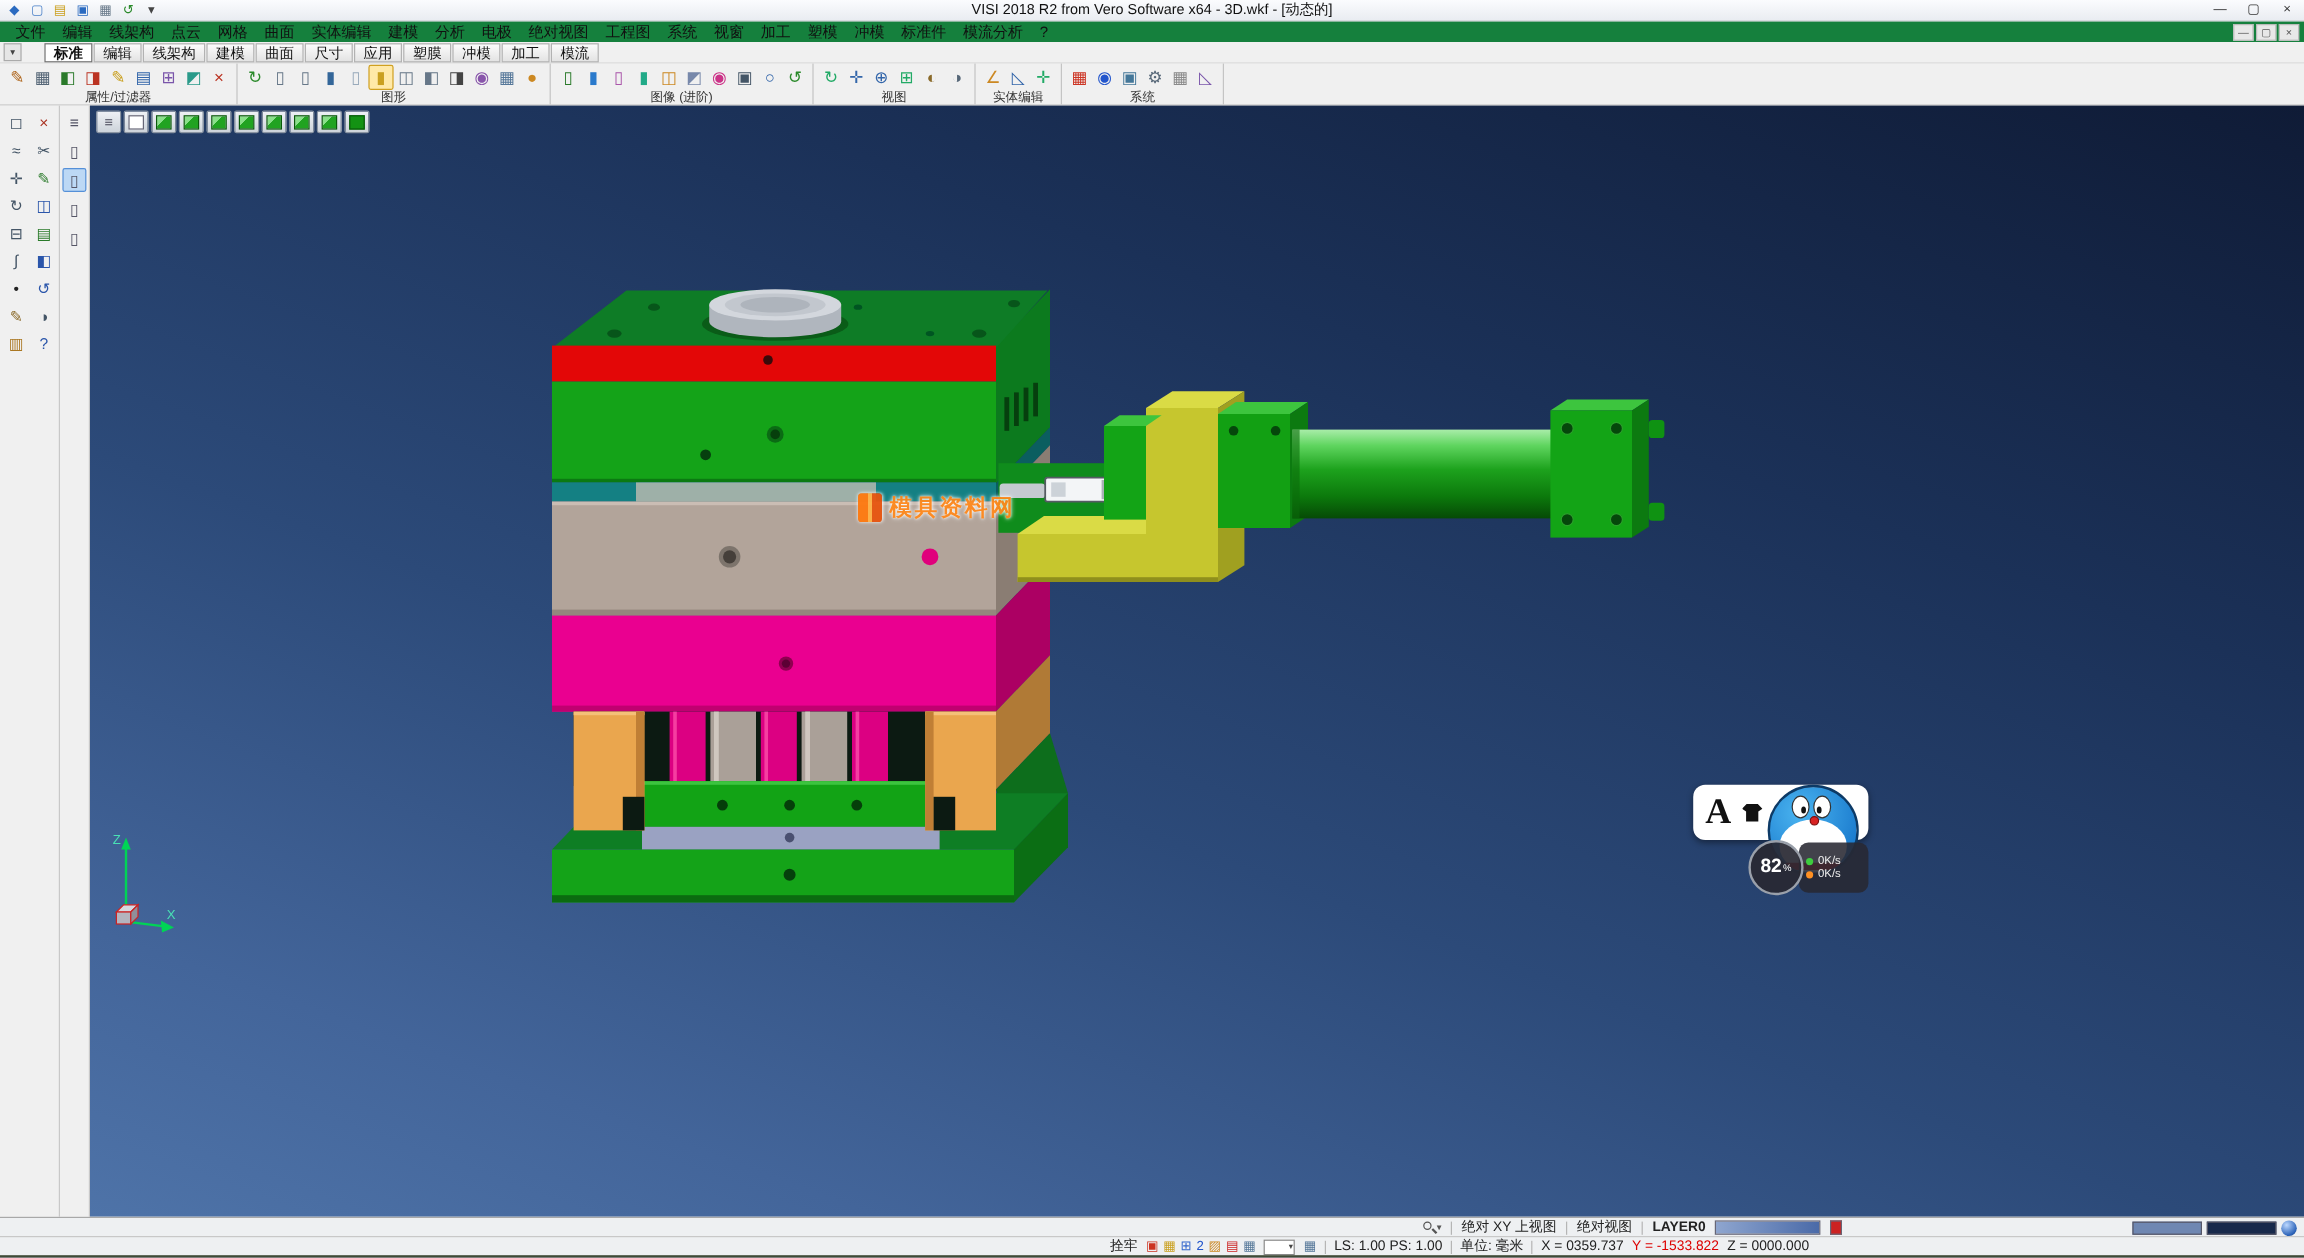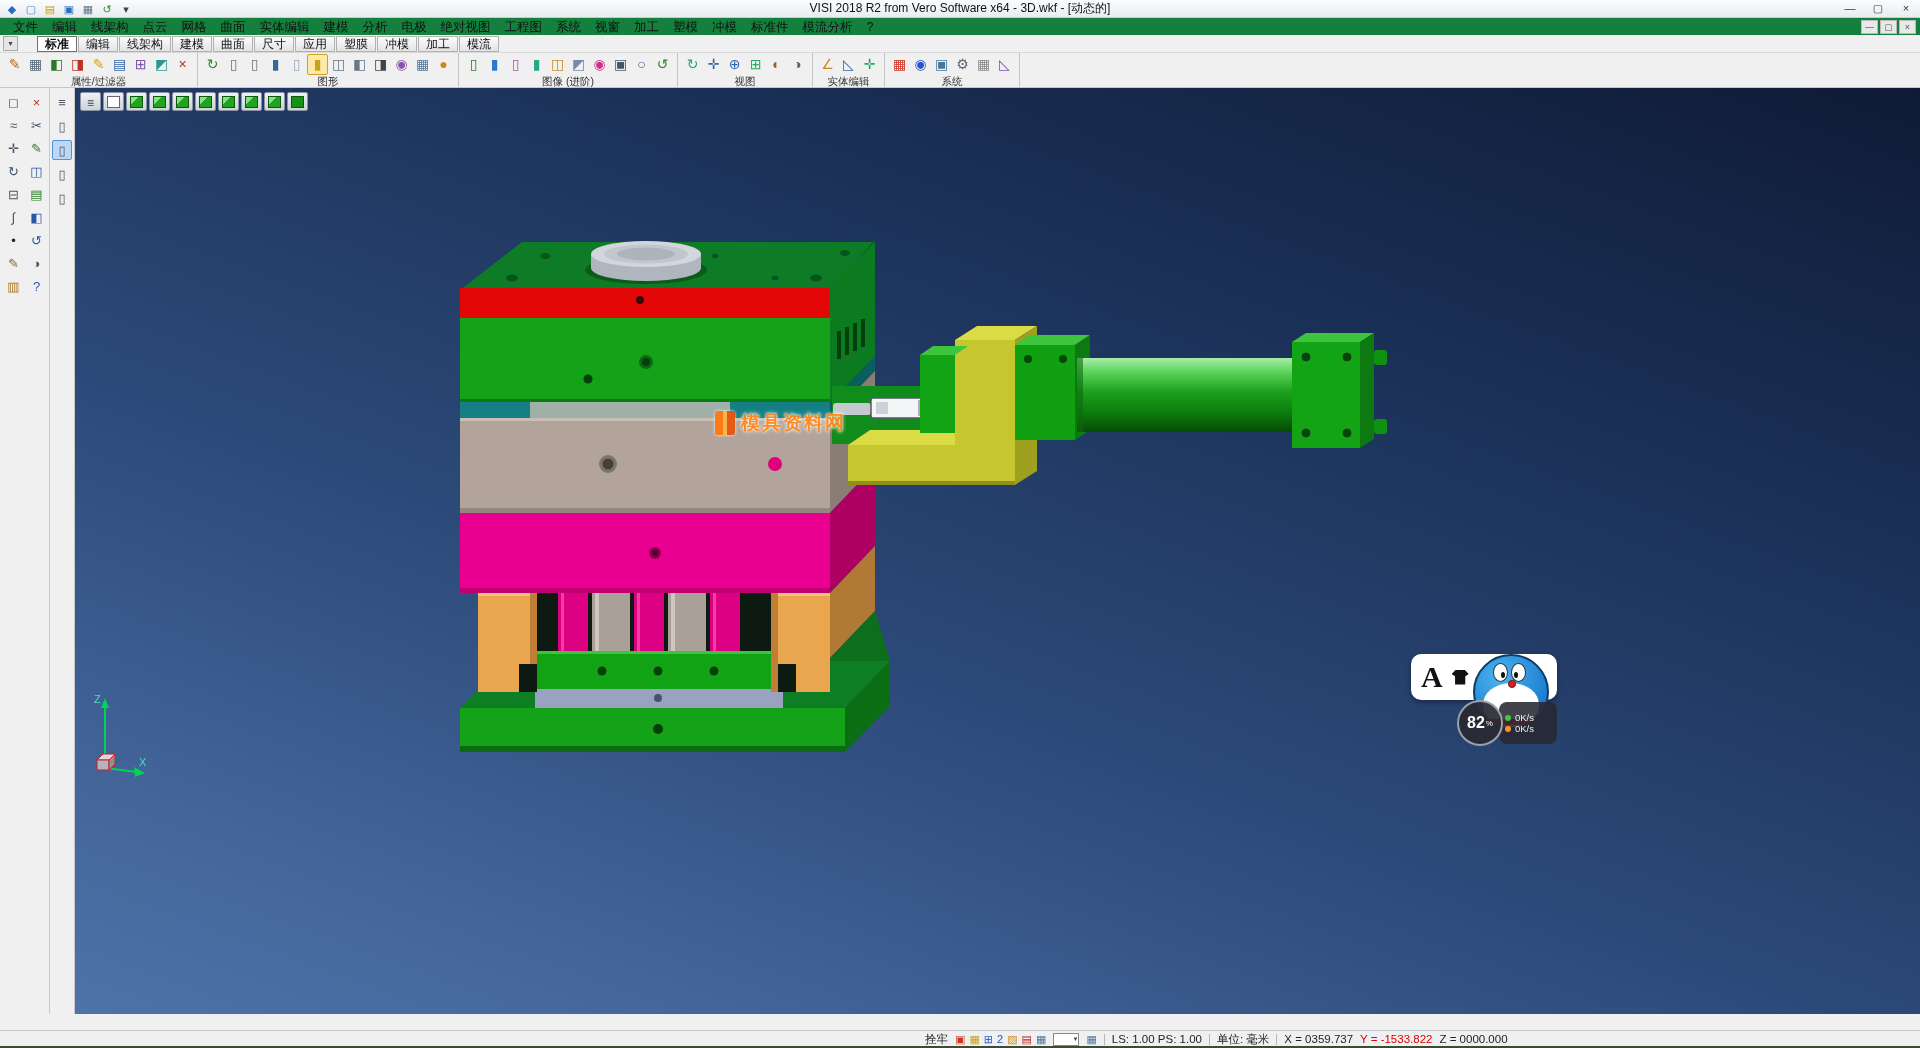--- a/index.html
+++ b/index.html
@@ -501,20 +501,41 @@
           <i style="background: rgb(62, 204, 62);"></i>
           <span>0K/s</span>
         </div>
         <div class="rate">
           <i style="background: rgb(255, 144, 34);"></i>
           <span>0K/s</span>
         </div>
       </div>
   </div>
 
+  <div class="status-upper">
+    <div class="su-cluster">
+      <span class="mini-search">
+          <i></i>
+          <b>▾</b>
+        </span>
+      <span class="su-sep"></span>
+      <span class="su-text">绝对 XY 上视图</span>
+      <span class="su-sep"></span>
+      <span class="su-text">绝对视图</span>
+      <span class="su-sep"></span>
+      <span class="su-text bold">LAYER0</span>
+      <span class="swatch-blue"></span>
+      <span class="swatch-red"></span>
+    </div>
+    <div class="su-right">
+      <span class="sw1"></span>
+      <span class="sw2"></span>
+      <span class="sphere"></span>
+    </div>
+  </div>
 
   <div class="status-lower">
     <div class="sl-cluster">
       <span class="sl-text">拴牢</span>
       <span class="sl-icons">
 
       <span class="sicon" style="color: rgb(204, 51, 34);">▣</span>
           <span class="sicon" style="color: rgb(202, 160, 32);">▦</span>
           <span class="sicon" style="color: rgb(51, 102, 204);">⊞</span>
           <span class="sicon" style="color: rgb(34, 85, 204);">2</span>

